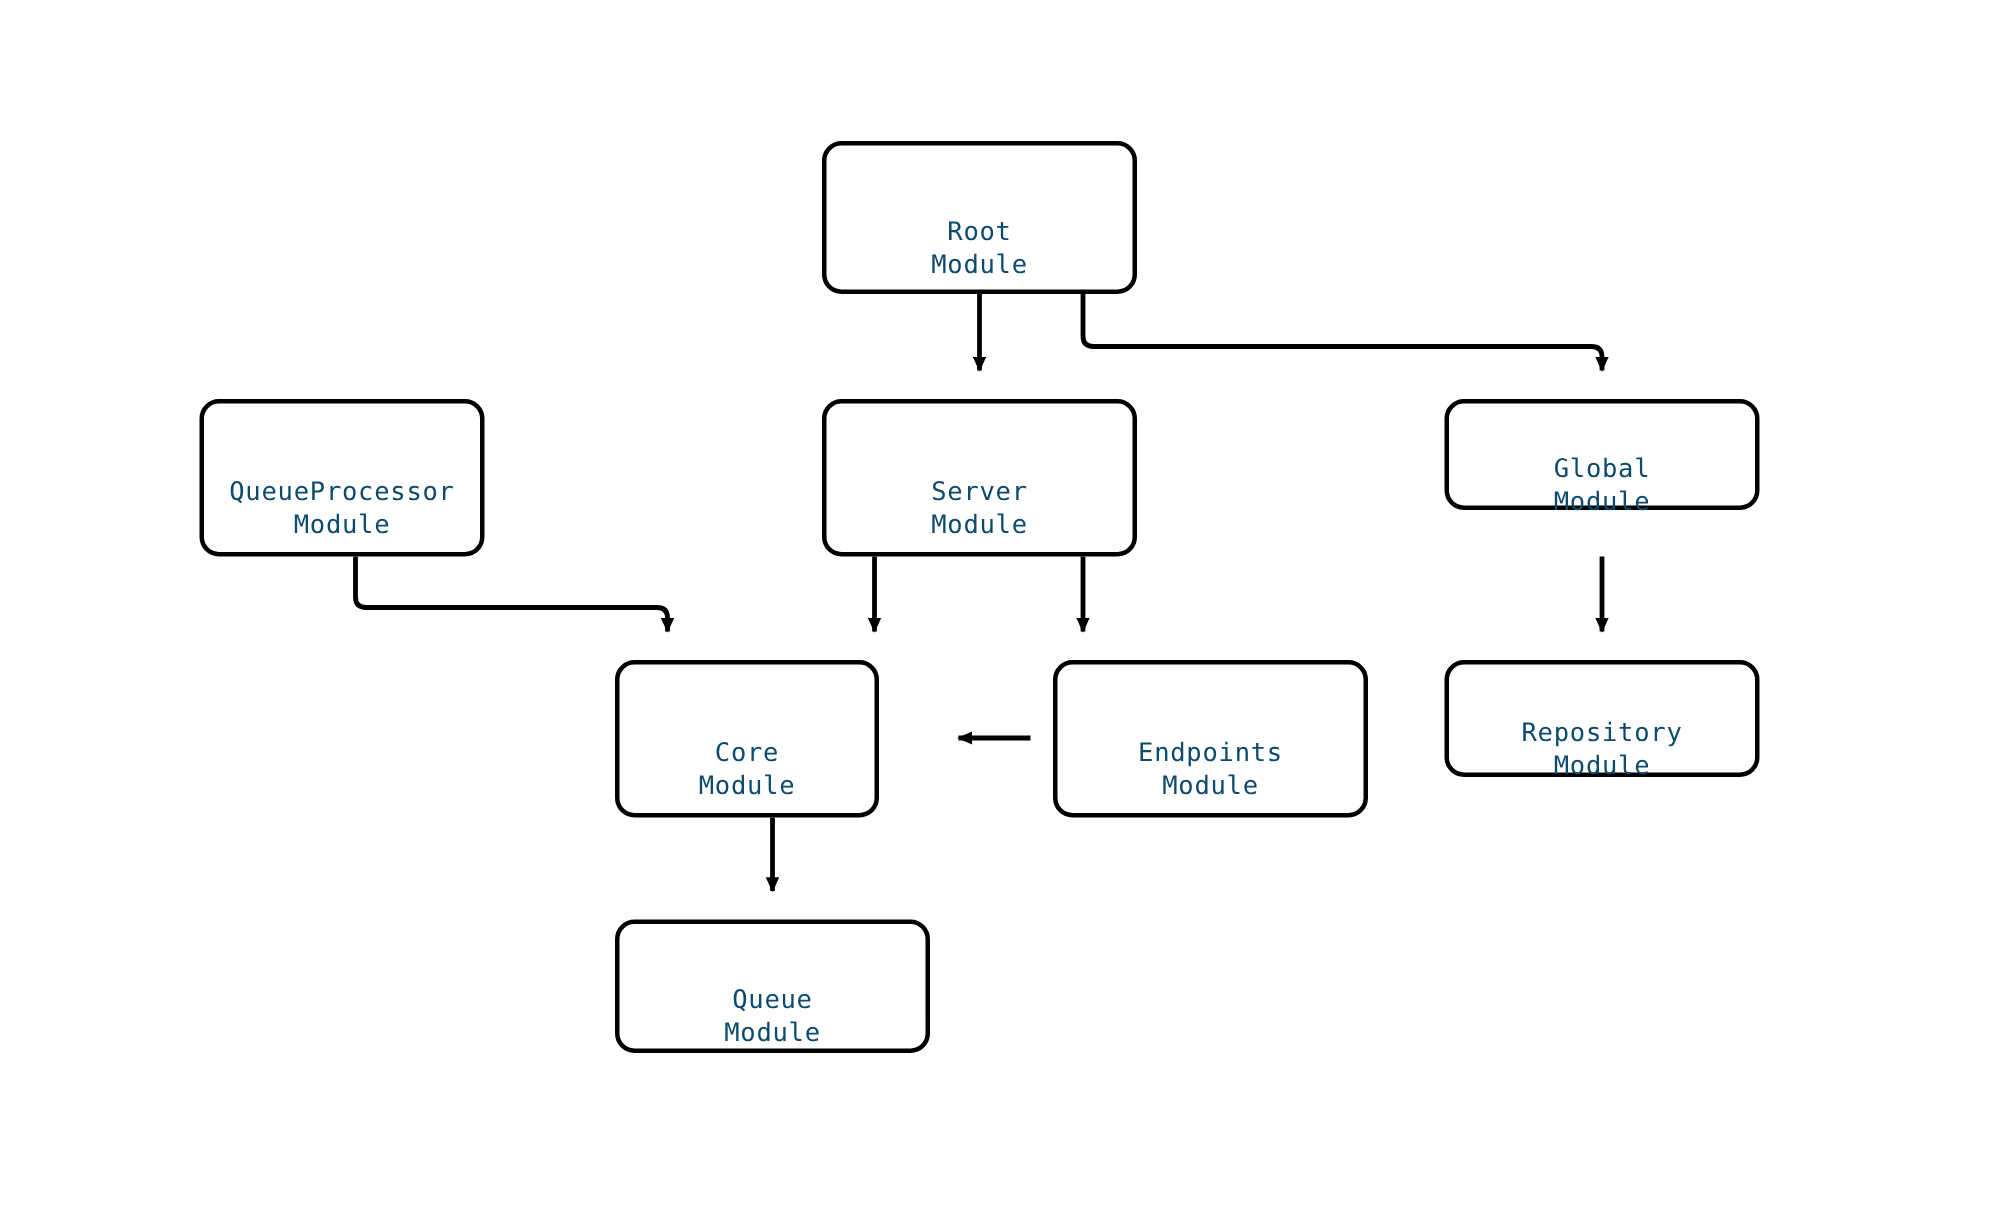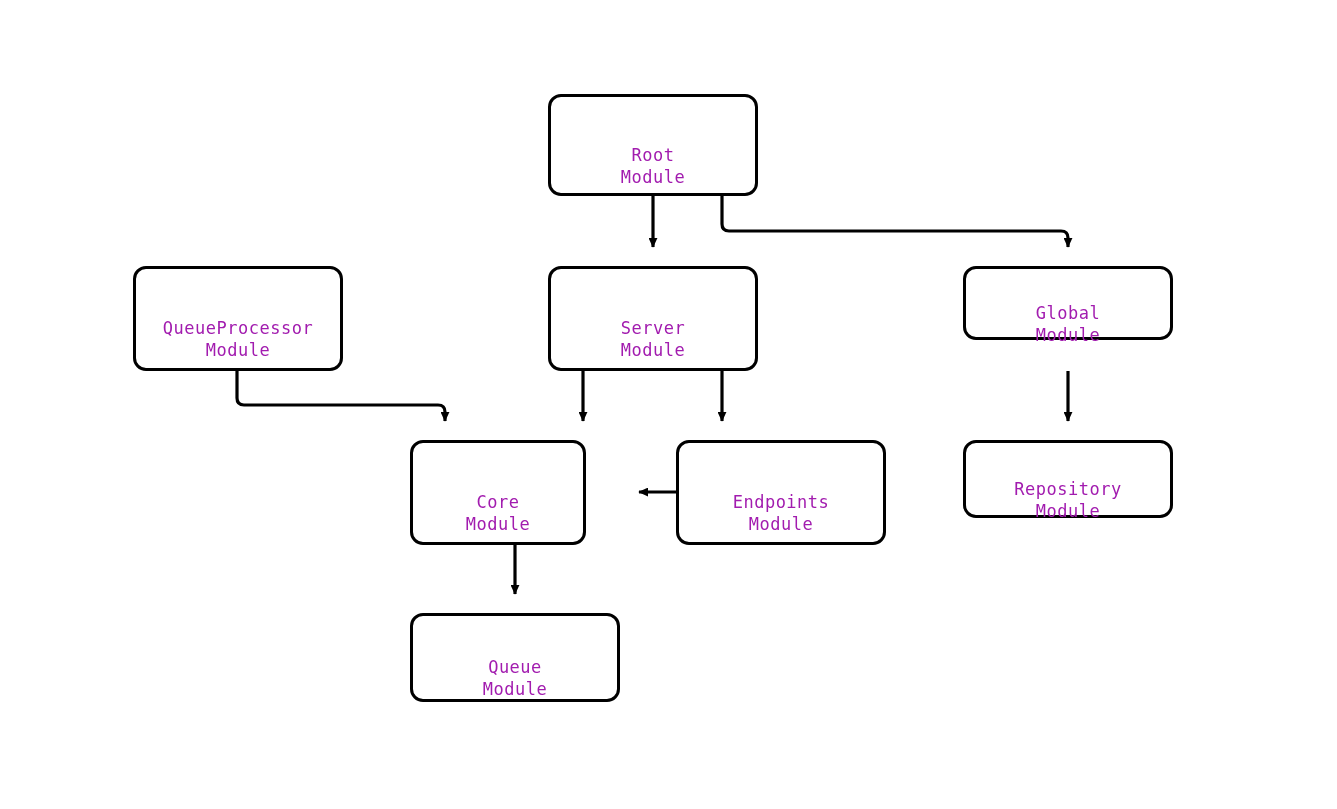--- a/index.html
+++ b/index.html
@@ -30,21 +30,21 @@
     border-radius: 13px;
     display: flex;
     align-items: center;
     justify-content: center;
     z-index: 2;
   }
   .node-label {
     text-align: center;
     font-size: 17px;
     line-height: 22px;
-    color: #a21caf;
+    color: #0c4a6e;
     letter-spacing: 0.5px;
     white-space: pre;
     font-weight: 400;
     margin-top: 41px;
   }
 </style>
 </head>
 <body>
 
 <div id="canvas">
@@ -71,41 +71,41 @@
     <path d="M 515 545 L 515 594" fill="none" stroke="#000000" stroke-width="3.2" marker-end="url(#arrowhead)"></path>
 
     <path d="M 1068 371 L 1068 421" fill="none" stroke="#000000" stroke-width="3.2" marker-end="url(#arrowhead)"></path>
   </svg>
 
   <div class="node" style="left: 548px; top: 94px; width: 210px; height: 102px;">
     <div class="node-label">Root
 Module</div>
   </div>
 
-  <div class="node" style="left: 133px; top: 266px; width: 210px; height: 105px;">
+  <div class="node" style="left: 133px; top: 266px; width: 190px; height: 105px;">
     <div class="node-label">QueueProcessor
 Module</div>
   </div>
 
   <div class="node" style="left: 548px; top: 266px; width: 210px; height: 105px;">
     <div class="node-label">Server
 Module</div>
   </div>
 
   <div class="node" style="left: 963px; top: 266px; width: 210px; height: 74px;">
     <div class="node-label">Global
 Module</div>
   </div>
 
   <div class="node" style="left: 410px; top: 440px; width: 176px; height: 105px;">
     <div class="node-label">Core
 Module</div>
   </div>
 
-  <div class="node" style="left: 676px; top: 440px; width: 210px; height: 105px;">
+  <div class="node" style="left: 702px; top: 440px; width: 210px; height: 105px;">
     <div class="node-label">Endpoints
 Module</div>
   </div>
 
   <div class="node" style="left: 963px; top: 440px; width: 210px; height: 78px;">
     <div class="node-label">Repository
 Module</div>
   </div>
 
   <div class="node" style="left: 410px; top: 613px; width: 210px; height: 89px;">

